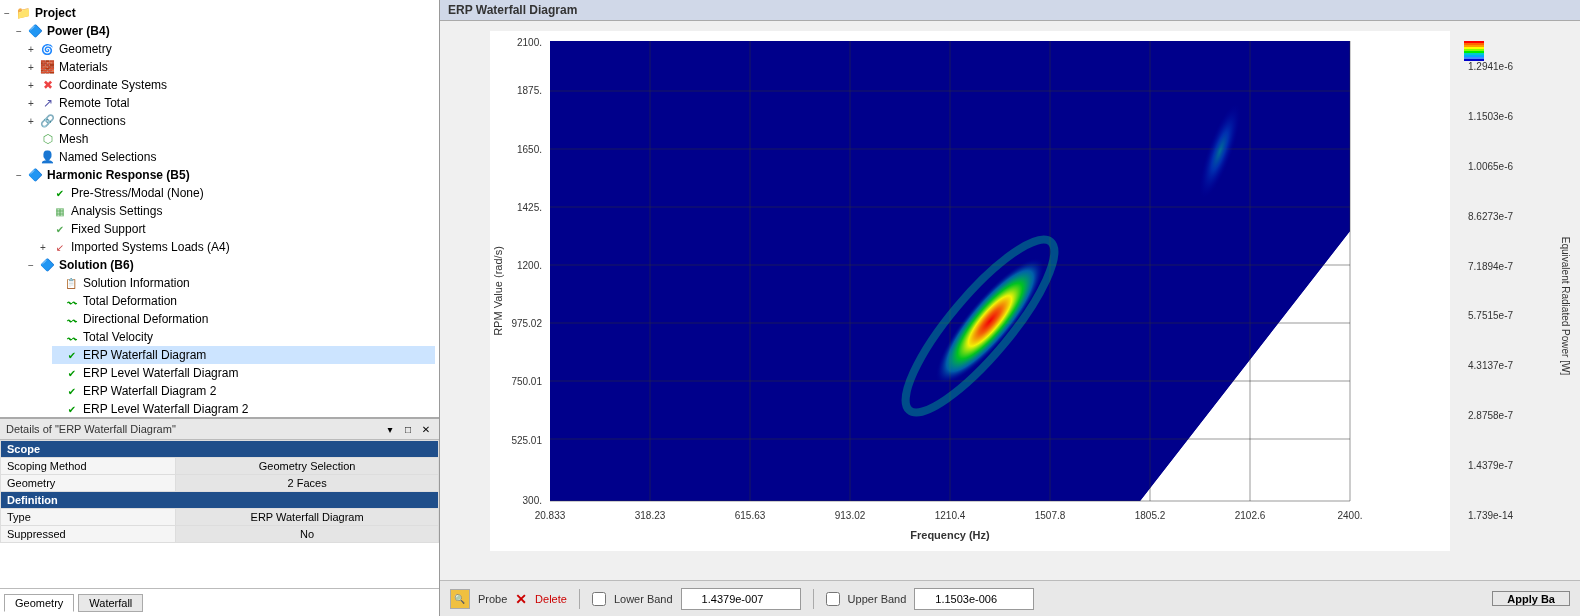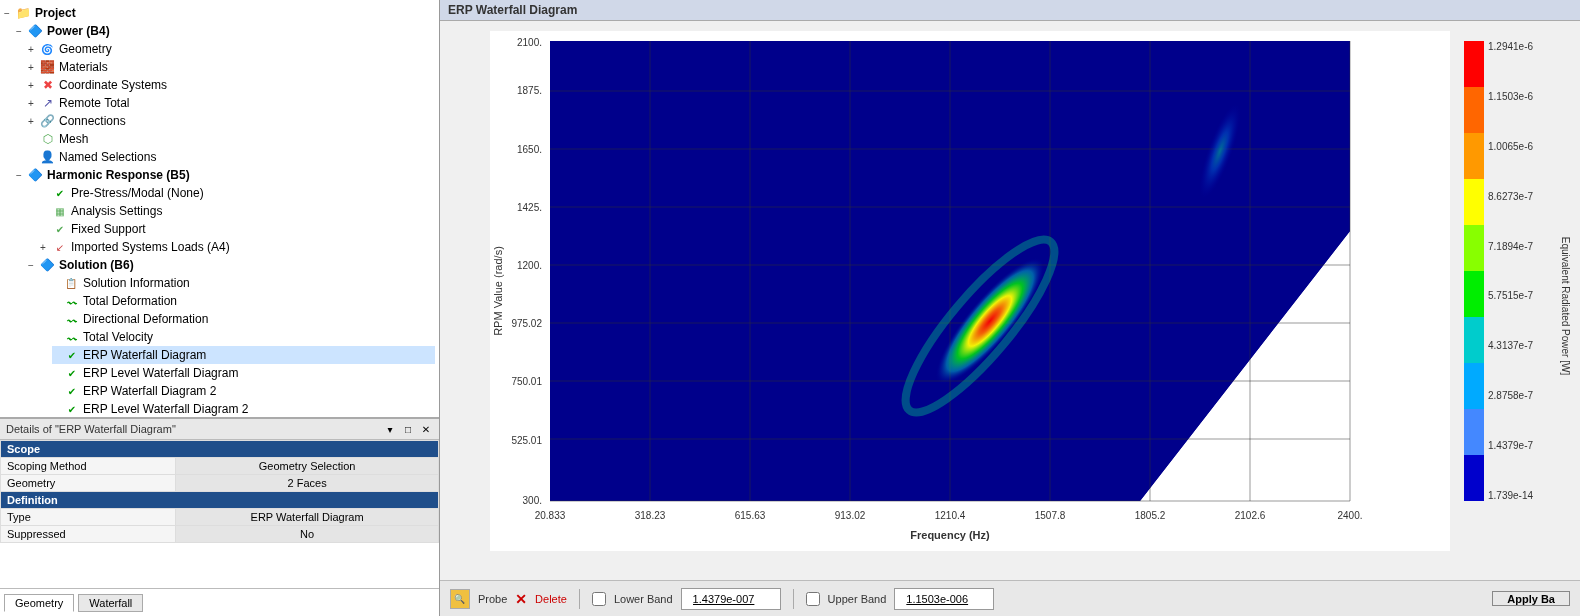--- a/index.html
+++ b/index.html
@@ -46,21 +46,21 @@
     .chart-container { flex: 1; display: flex; align-items: stretch; justify-content: stretch; padding: 10px 0 0 10px; position: relative; }
 
     
     .chart-toolbar { height: 36px; background: #e8e8e8; border-top: 1px solid #bbb; display: flex; align-items: center; padding: 0 10px; gap: 8px; font-size: 11px; }
     .toolbar-icon { width: 22px; height: 22px; cursor: pointer; display: flex; align-items: center; justify-content: center; }
     .toolbar-label { font-size: 11px; color: #333; cursor: pointer; }
     .toolbar-label.delete { color: #cc0000; }
     .toolbar-separator { width: 1px; height: 20px; background: #aaa; margin: 0 4px; }
     .toolbar-checkbox { width: 14px; height: 14px; }
     .toolbar-text { font-size: 11px; color: #333; }
-    .toolbar-input { height: 22px; width: 100px; border: 1px solid #999; font-size: 11px; padding: 0 11px; text-decoration: underline; }
+    .toolbar-input { height: 22px; width: 120px; border: 1px solid #999; font-size: 11px; padding: 0 20px; }
     .apply-btn { margin-left: auto; height: 15px; padding: 0 14px; background: #e8e8e8; border: 1px solid #888; font-size: 11px; cursor: pointer; font-weight: bold; }
 
     
     .color-legend { width: 80px; display: flex; flex-direction: column; align-items: flex-start; padding: 10px 0 10px 4px; position: relative; }
   </style>
 </head>
 <body>
 
 <div class="main-layout">
 
@@ -310,21 +310,21 @@
         <text x="52" y="354" text-anchor="end" font-size="10" fill="#333">750.01</text>
         <text x="52" y="296" text-anchor="end" font-size="10" fill="#333">975.02</text>
         <text x="52" y="238" text-anchor="end" font-size="10" fill="#333">1200.</text>
         <text x="52" y="180" text-anchor="end" font-size="10" fill="#333">1425.</text>
         <text x="52" y="122" text-anchor="end" font-size="10" fill="#333">1650.</text>
         <text x="52" y="63" text-anchor="end" font-size="10" fill="#333">1875.</text>
         <text x="52" y="15" text-anchor="end" font-size="10" fill="#333">2100.</text>
       </svg>
 
       <div class="color-legend" style="margin-left:10px; display:flex; flex-direction:column; position:relative; padding-top:10px; padding-bottom:10px; width:120px;">
-        <div style="display:flex; flex:1; align-items:stretch;">
+        <div style="display:flex; flex-direction:column; flex:1; align-items:stretch;">
           <div style="display:flex; flex-direction:column; width:20px; flex:0 0 20px; height:460px;">
             <div style="flex:1; background:#ff0000;"></div>
             <div style="flex:1; background:#ff6600;"></div>
             <div style="flex:1; background:#ff9900;"></div>
             <div style="flex:1; background:#ffff00;"></div>
             <div style="flex:1; background:#88ff00;"></div>
             <div style="flex:1; background:#00ee00;"></div>
             <div style="flex:1; background:#00cccc;"></div>
             <div style="flex:1; background:#00aaff;"></div>
             <div style="flex:1; background:#4488ff;"></div>

